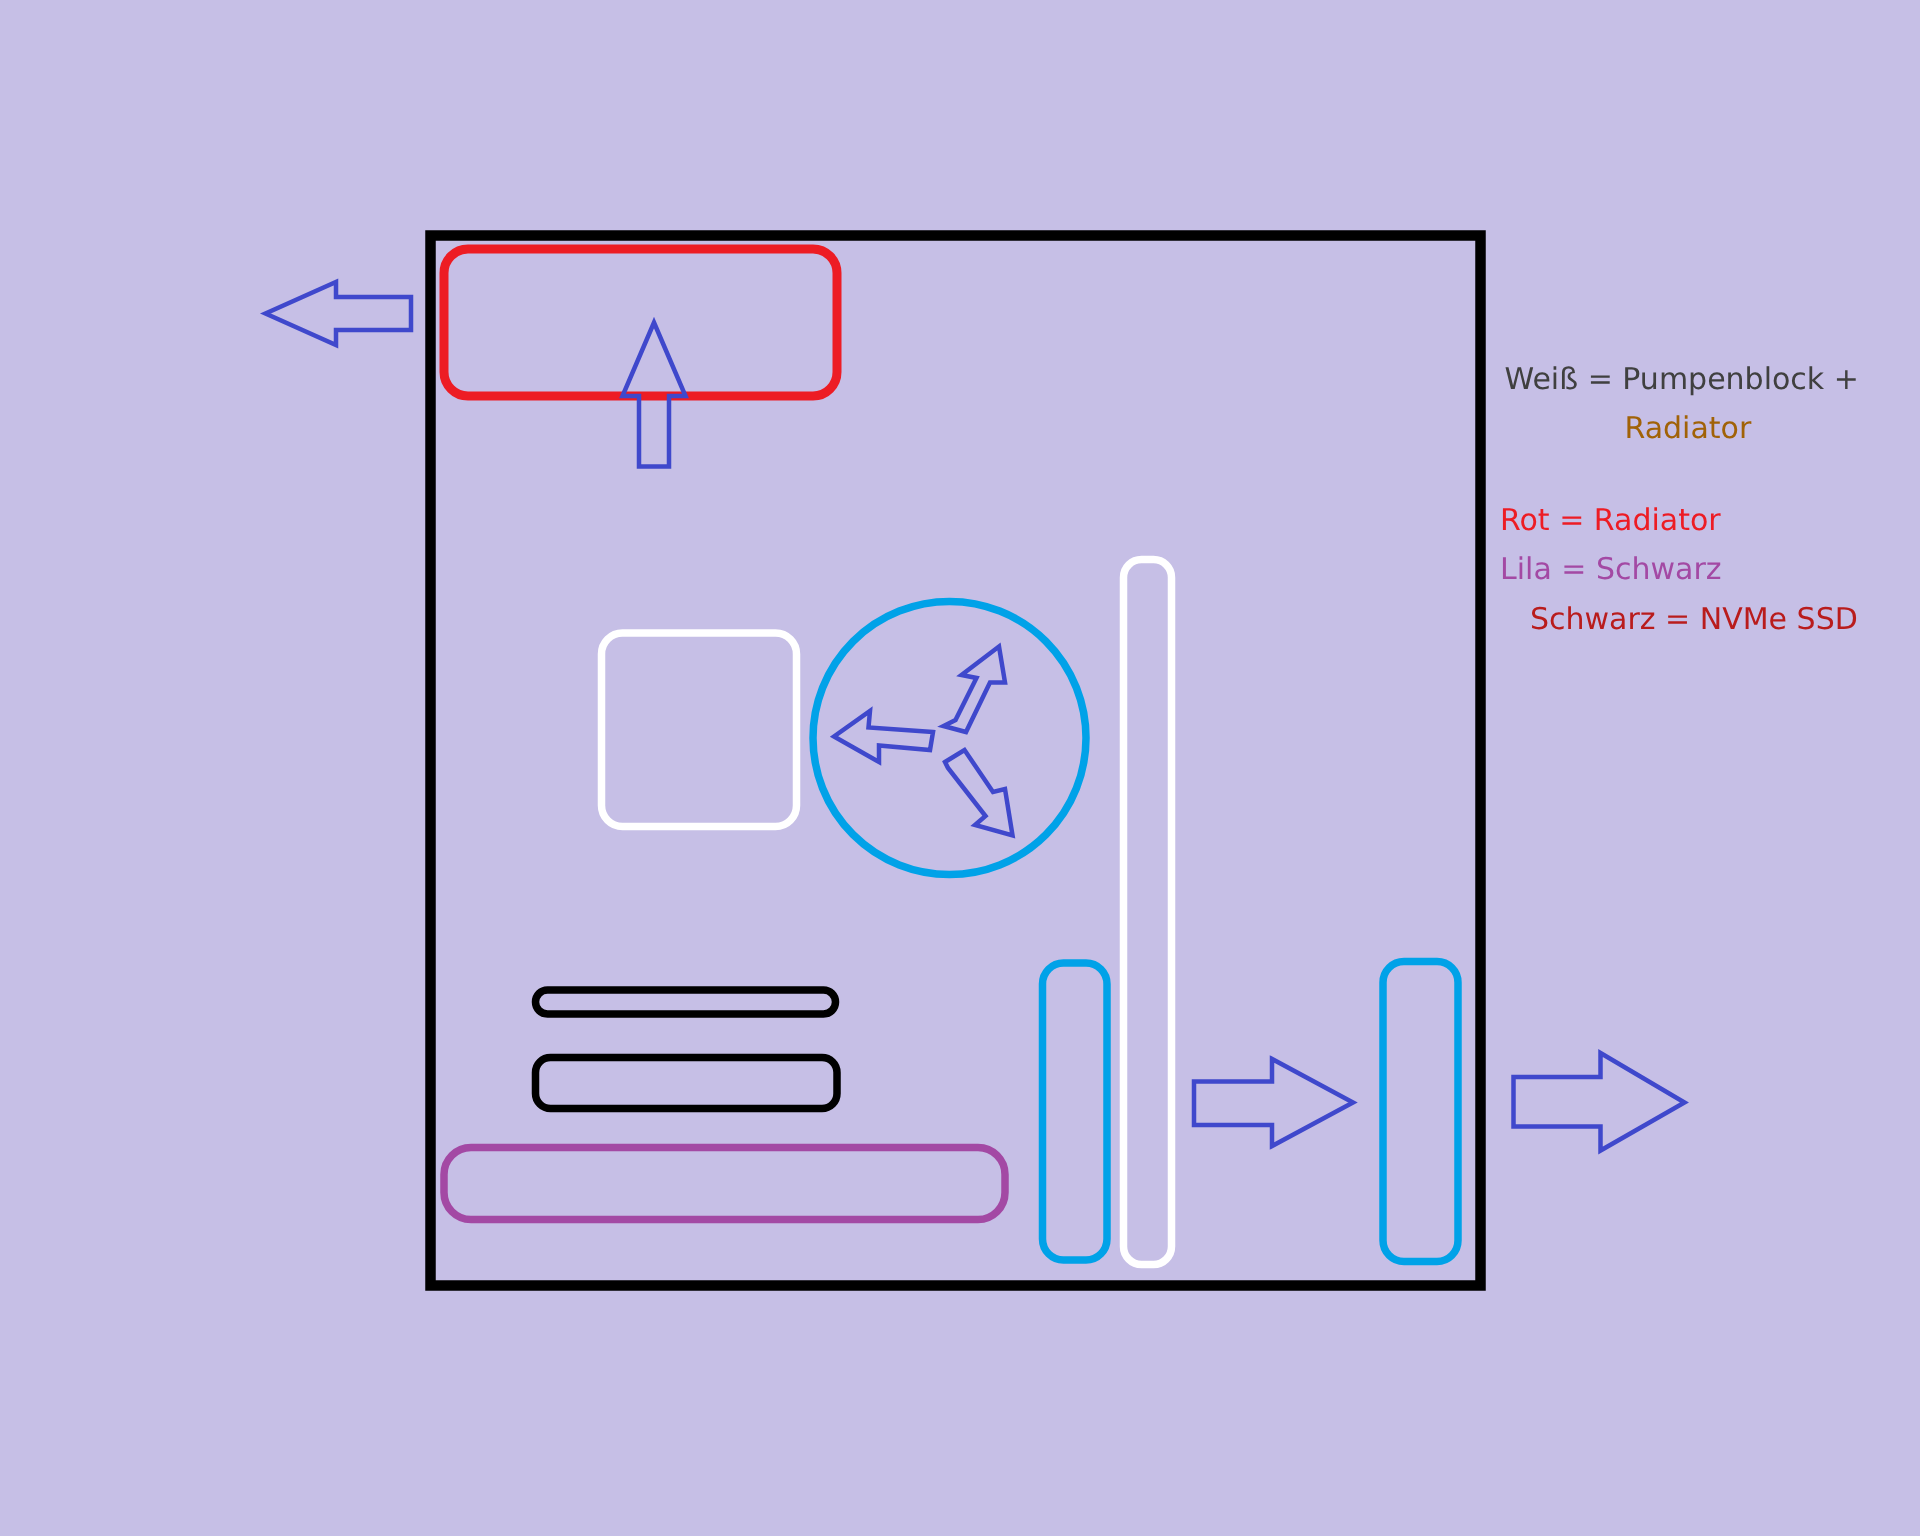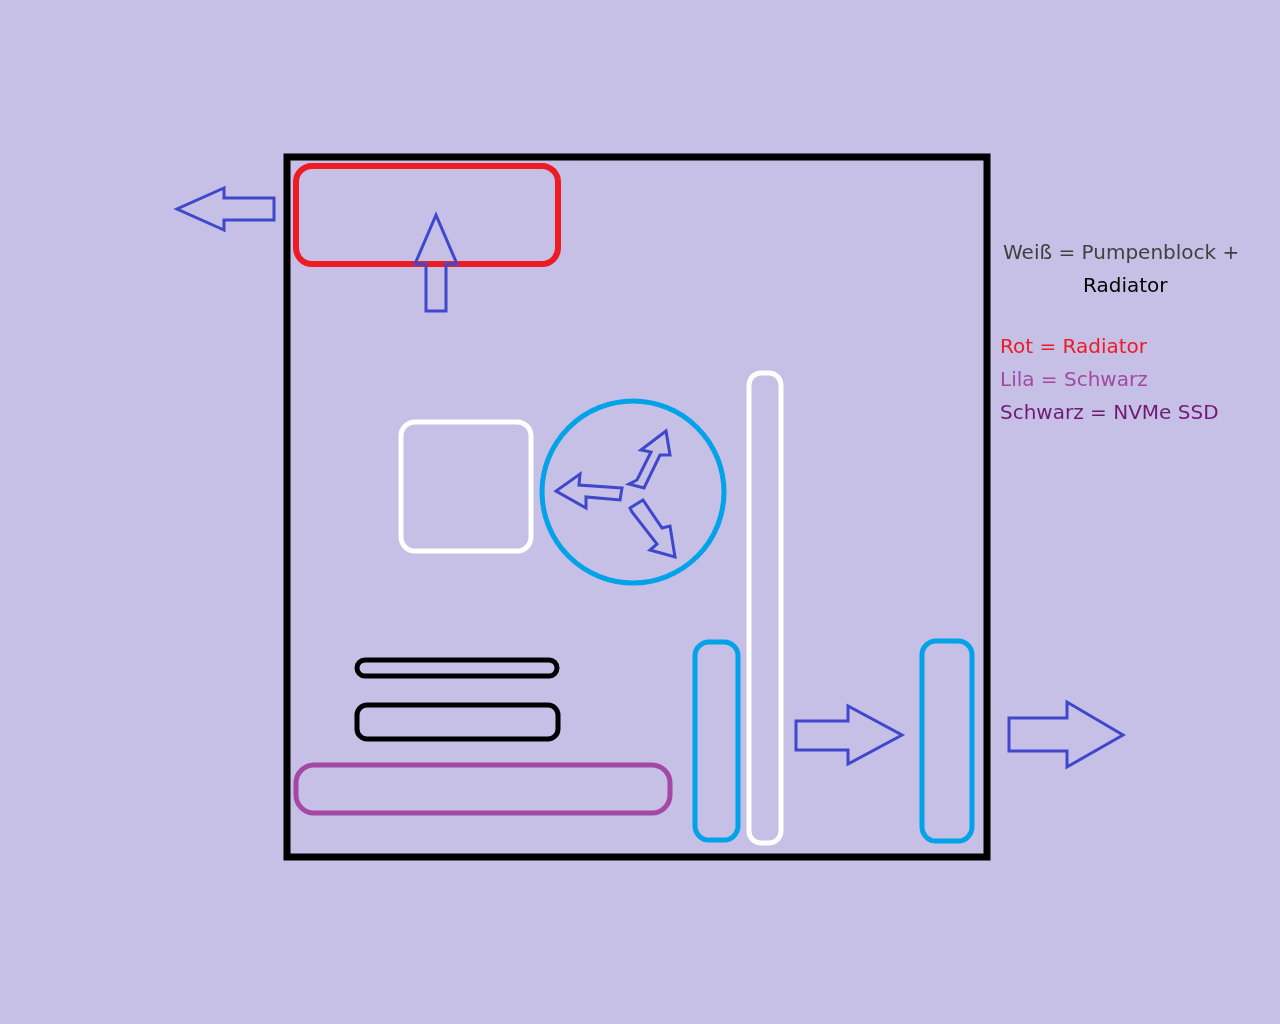--- a/index.html
+++ b/index.html
@@ -69,18 +69,18 @@
   <polygon points="1009,718 1067,718 1067,702 1123,735 1067,767 1067,751 1009,751" fill="none" stroke="#3F48CC" stroke-width="3"></polygon>
 
   <rect x="357" y="660" width="200" height="16" rx="8" ry="8" fill="none" stroke="#000000" stroke-width="5"></rect>
   <rect x="357" y="705" width="201" height="34" rx="10" ry="10" fill="none" stroke="#000000" stroke-width="5"></rect>
 
   <rect x="296" y="765" width="374" height="48" rx="18" ry="18" fill="none" stroke="#A349A4" stroke-width="5"></rect>
 </svg>
 
 <div class="legend">
   <div class="row r2" style="color:#404040;">Weiß = Pumpenblock +</div>
-  <div class="row r3" style="color:#000000;">Radiator</div>
+  <div class="row r3" style="color:#a16207;">Radiator</div>
   <div class="gap"></div>
   <div class="row r4" style="color:#ED1C24;">Rot = Radiator</div>
   <div class="row r5" style="color:#A349A4;">Lila = Schwarz</div>
-  <div class="row r6" style="color:#701a75;">Schwarz = NVMe SSD</div>
+  <div class="row r6" style="color:#b91c1c;margin-left:20px;">Schwarz = NVMe SSD</div>
 </div>
 
 </body></html>

